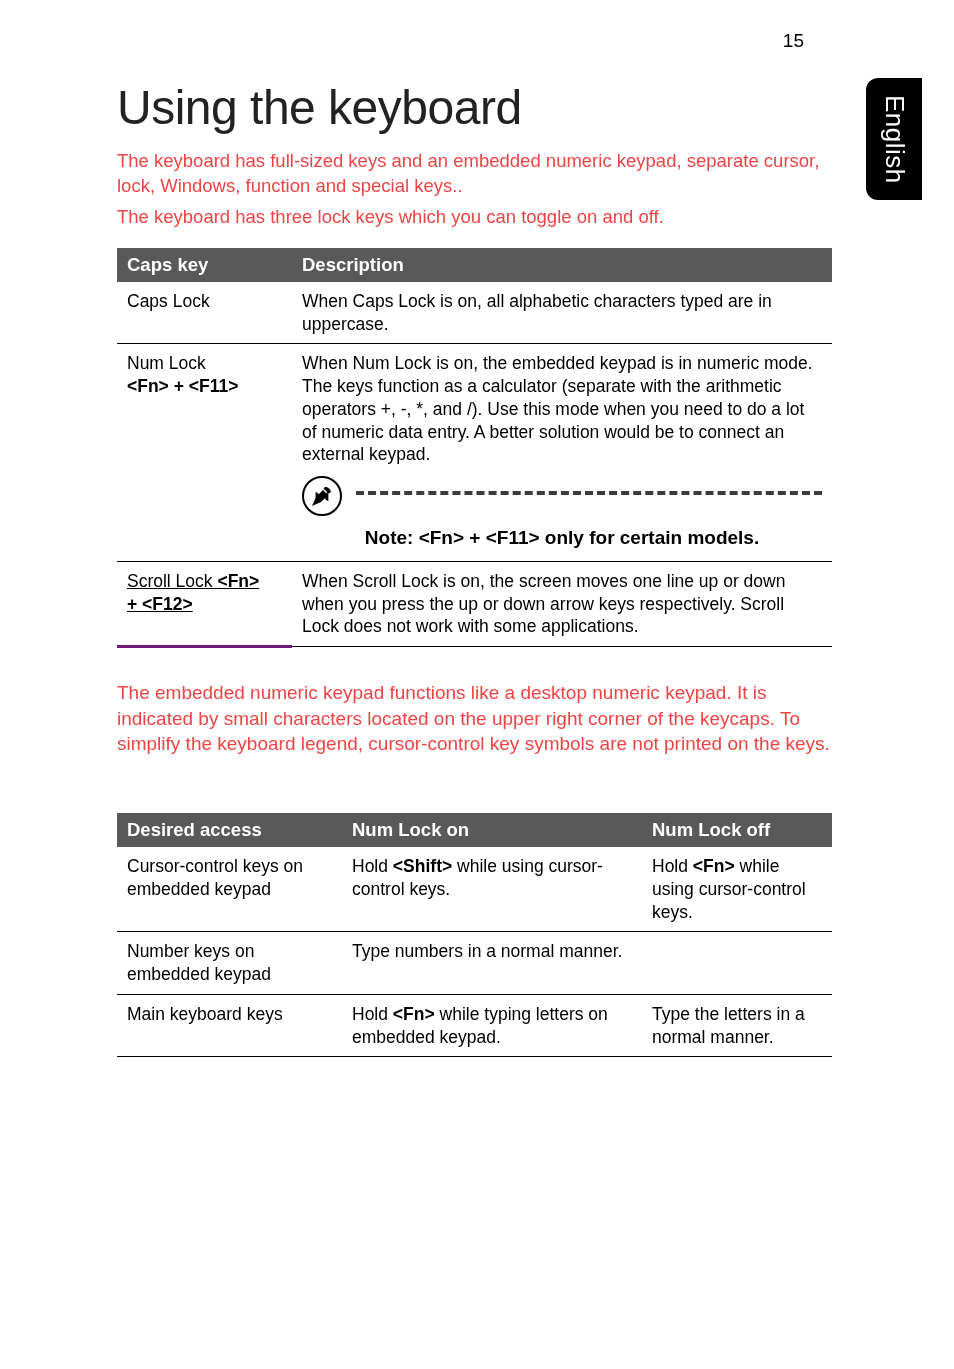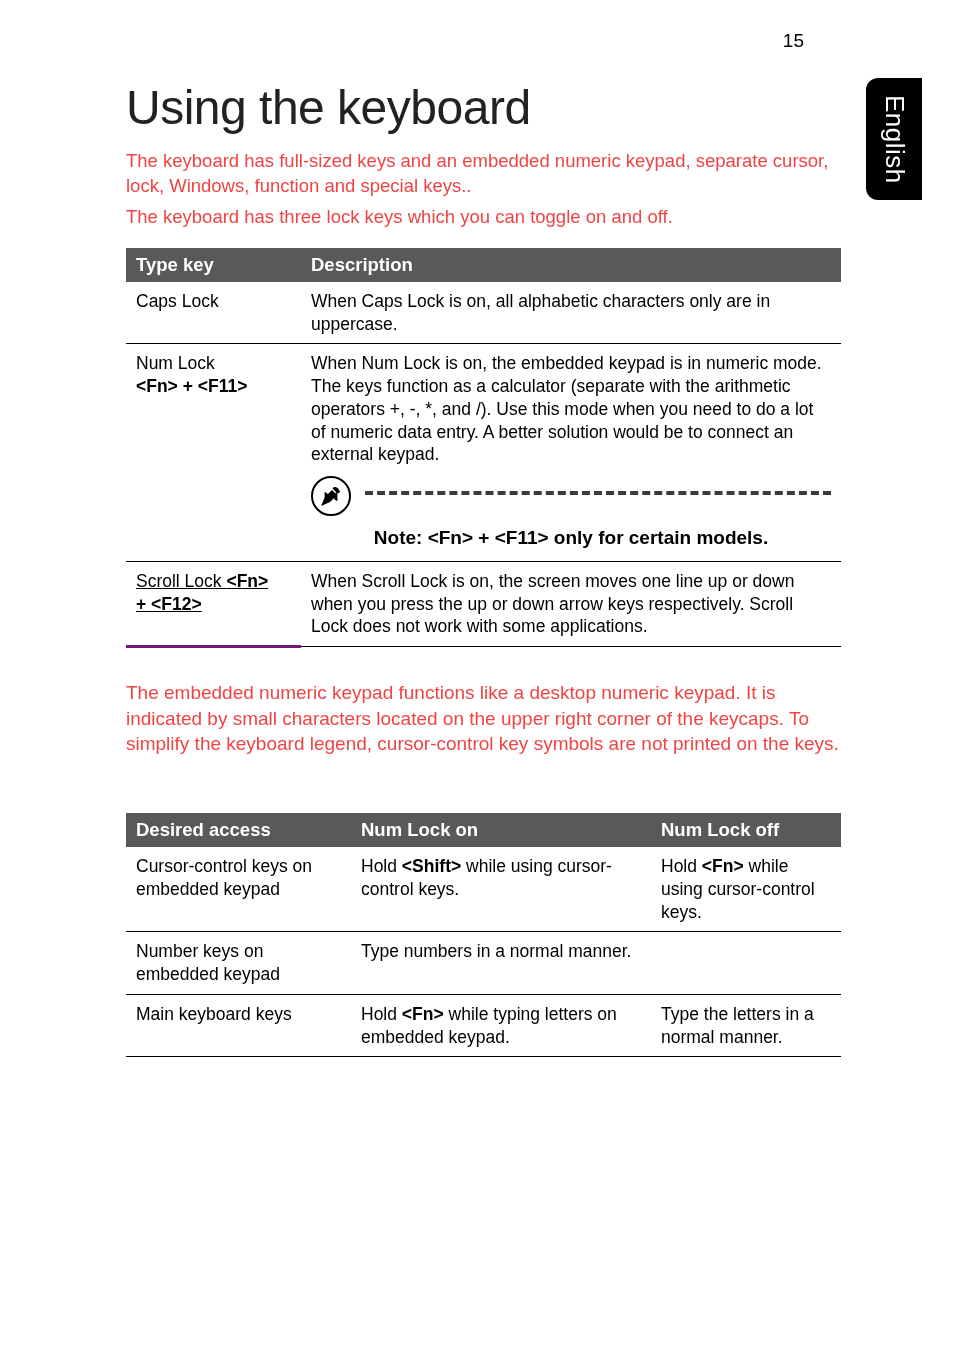--- a/index.html
+++ b/index.html
@@ -32,21 +32,21 @@
     justify-content: center;
   }
   .side-tab span {
     writing-mode: vertical-rl;
     font-size: 26px;
     font-weight: 400;
     letter-spacing: 0.5px;
   }
   .content {
     position: absolute;
-    left: 126px;
+    left: 117px;
     top: 80px;
     width: 715px;
   }
   h1.title {
     font-size: 48px;
     font-weight: 400;
     color: #222;
     margin-bottom: 14px;
     letter-spacing: -0.5px;
   }
@@ -135,28 +135,28 @@
   <h1 class="title">Using the keyboard</h1>
 
   <p class="body">The keyboard has full-sized keys and an embedded numeric keypad, separate cursor, lock, Windows, function and special keys..</p>
 
 
   <p class="body">The keyboard has three lock keys which you can toggle on and off.</p>
 
   <table class="data">
     <thead>
       <tr>
-        <th class="lockkey-col">Type key</th>
+        <th class="lockkey-col">Caps key</th>
         <th>Description</th>
       </tr>
     </thead>
     <tbody>
       <tr>
         <td>Caps Lock</td>
-        <td>When Caps Lock is on, all alphabetic characters only are in uppercase.</td>
+        <td>When Caps Lock is on, all alphabetic characters typed are in uppercase.</td>
       </tr>
       <tr>
         <td>
           <span>Num Lock</span><br>
           <b>&lt;Fn&gt; + &lt;F11&gt;</b>
         </td>
         <td>
           <span>When Num Lock is on, the embedded keypad is in numeric mode. The keys function as a calculator (separate with the arithmetic operators +, -, *, and /). Use this mode when you need to do a lot of numeric data entry. A better solution would be to connect an external keypad.</span>
           <div class="note-row">
             <div class="note-icon">

